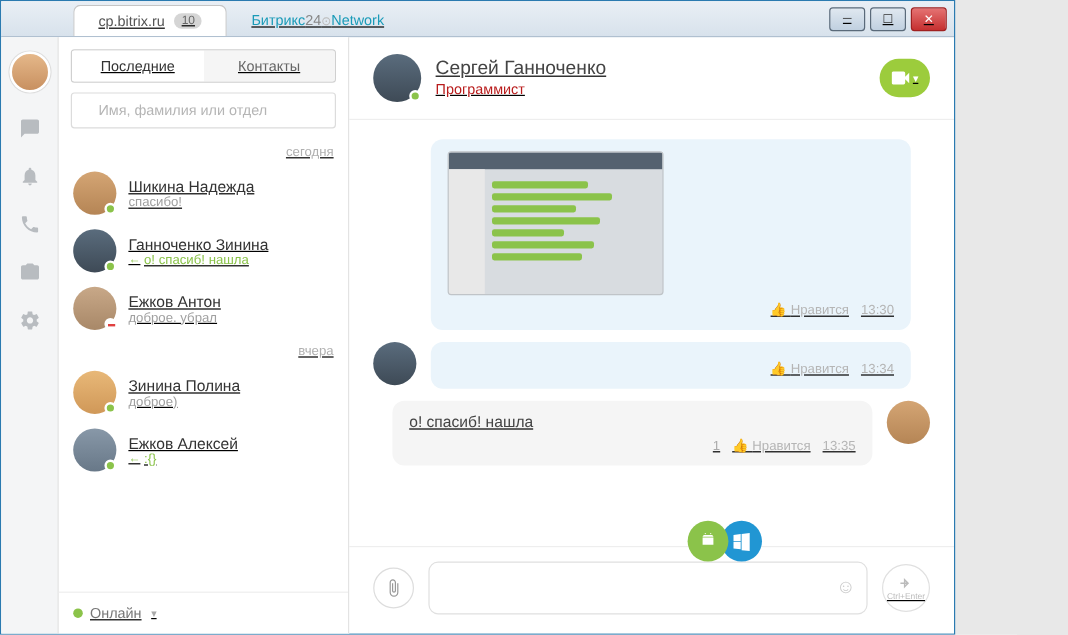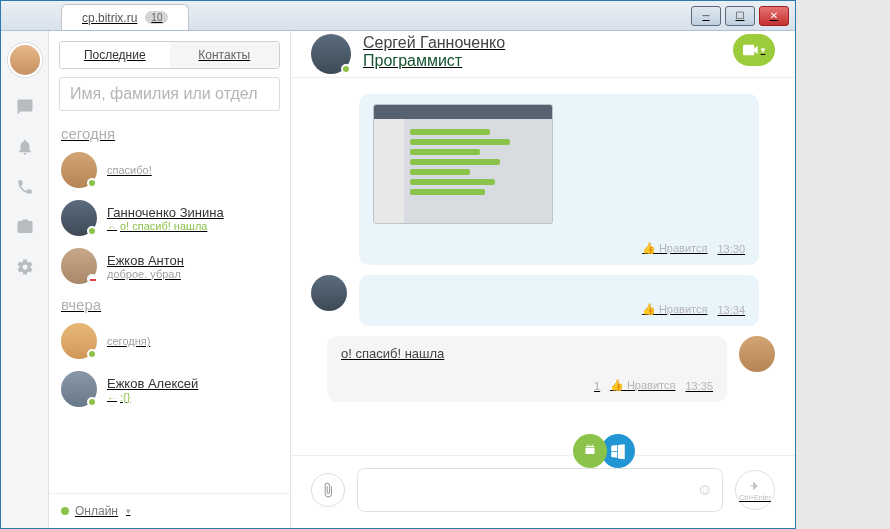--- a/index.html
+++ b/index.html
@@ -22,60 +22,60 @@
 .rail { width: 48px; background: #f4f5f6; border-right: 1px solid #e0e0e0; display: flex; flex-direction: column; align-items: center; padding-top: 12px; gap: 20px; }
 .rail .avatar { width: 34px; height: 34px; border-radius: 50%; background: linear-gradient(#e5b88a,#c89060); border: 2px solid #fff; box-shadow: 0 0 0 1px #ddd; }
 .rail-icon { width: 20px; height: 20px; color: #b8bcc0; cursor: pointer; display: flex; align-items: center; justify-content: center; }
 .rail-icon svg { width: 18px; height: 18px; fill: currentColor; }
 
 .sidebar { width: 242px; background: #fff; border-right: 1px solid #e3e3e3; display: flex; flex-direction: column; }
 .sidebar-tabs { display: flex; margin: 10px 10px 8px; border: 1px solid #d0d0d0; border-radius: 3px; overflow: hidden; }
 .sidebar-tab { flex: 1; text-align: center; padding: 6px 0; font-size: 12px; color: #666; cursor: pointer; background: #f5f5f5; }
 .sidebar-tab.active { background: #fff; color: #333; }
 .search { margin: 0 10px 8px; }
-.search input { width: 100%; padding: 7px 10px; border: 1px solid #dcdcdc; border-radius: 3px; font-size: 16px; color: #555; outline: none; }
+.search input { width: 100%; padding: 7px 22px; border: 1px solid #dcdcdc; border-radius: 3px; font-size: 12px; color: #555; outline: none; }
 .search input::placeholder { color: #b5b5b5; }
-.group-label { font-size: 15px; color: #b0b0b0; padding: 6px 12px 4px; }
+.group-label { font-size: 11px; color: #b0b0b0; padding: 6px 12px 4px; text-align: right; }
 .contact { display: flex; align-items: center; gap: 10px; padding: 6px 12px; cursor: pointer; }
 .contact .av { width: 36px; height: 36px; border-radius: 50%; flex-shrink: 0; position: relative; background-size: cover; }
 .contact .av .dot { position: absolute; bottom: 0; right: 0; width: 10px; height: 10px; border-radius: 50%; border: 2px solid #fff; }
 .dot.online { background: #8bc34a; }
 .dot.dnd { background: #fff; border: 2px solid #e04040; }
 .dot.dnd::after { content:''; position:absolute; left:1px; top:3px; width:6px; height:2px; background:#e04040; }
 .contact .ct { flex: 1; min-width: 0; }
 .contact .name { font-size: 13px; color: #333; }
 .contact .sub { font-size: 11px; color: #a0a0a0; display: flex; align-items: center; gap: 3px; }
 .contact .sub.reply { color: #8bc34a; }
 .contact .sub .arrow { color: #8bc34a; font-size: 10px; }
 .sidebar-scroll { flex: 1; overflow-y: auto; }
 .status-bar { padding: 10px 12px; border-top: 1px solid #eee; font-size: 12px; color: #777; display: flex; align-items: center; gap: 6px; }
 .status-dot { width: 8px; height: 8px; border-radius: 50%; background: #8bc34a; }
 
 .chat { flex: 1; display: flex; flex-direction: column; min-width: 0; }
-.chat-header { display: flex; align-items: flex-start; padding: 3px 20px; gap: 12px; border-bottom: 1px solid #eee; }
+.chat-header { display: flex; align-items: center; padding: 14px 20px; gap: 12px; border-bottom: 1px solid #eee; }
 .chat-header .av { width: 40px; height: 40px; border-radius: 50%; position: relative; }
 .chat-header .info .name { font-size: 16px; color: #444; }
-.chat-header .info .role { font-size: 16px; color: #14532d; }
+.chat-header .info .role { font-size: 12px; color: #b91c1c; }
 .call-btn { margin-left: auto; width: 42px; height: 32px; background: #9ccc3c; border-radius: 16px; display: flex; align-items: center; justify-content: center; cursor: pointer; position: relative; }
 .call-btn svg { width: 16px; height: 12px; fill: #fff; }
 .call-btn .chev { color: #fff; font-size: 9px; margin-left: 2px; }
 
 .messages { flex: 1; overflow-y: auto; padding: 16px 20px 8px; }
 .msg-row { display: flex; gap: 12px; margin-bottom: 10px; align-items: flex-start; }
 .msg-row.right { flex-direction: row-reverse; }
 .msg-av { width: 36px; height: 36px; border-radius: 50%; flex-shrink: 0; }
 .msg-spacer { width: 36px; flex-shrink: 0; }
 .bubble { max-width: 440px; min-width: 400px; border-radius: 10px; padding: 10px 14px; font-size: 13px; color: #444; position: relative; }
 .bubble.in { background: #eaf4fb; }
 .bubble.out { background: #f5f5f5; }
 .bubble .img-att { width: 180px; height: 120px; background: #d8dce0; border: 1px solid #c0c4c8; border-radius: 3px; overflow: hidden; position: relative; margin-bottom: 6px; }
 .img-att .ih { height: 14px; background: #556270; }
 .img-att .isb { position:absolute; left:0; top:14px; bottom:0; width:30px; background:#e8e8e8; }
 .img-att .irow { position:absolute; left:36px; height:6px; background:#8bc34a; border-radius:2px; }
-.meta { display: flex; justify-content: flex-end; align-items: center; gap: 10px; font-size: 11px; color: #b5b5b5; margin-top: 18px; }
+.meta { display: flex; justify-content: flex-end; align-items: center; gap: 10px; font-size: 11px; color: #b5b5b5; margin-top: 6px; }
 .meta .like { cursor: pointer; }
 .meta .cnt { color: #aaa; }
 .read-line { text-align: center; font-size: 11px; color: #b0b0b0; margin: 10px 0; }
 .read-line::before { content: "✓ "; }
 
 .compose { border-top: 1px solid #eee; padding: 12px 20px 16px; display: flex; align-items: center; gap: 12px; position: relative; }
 .attach { width: 34px; height: 34px; border: 1px solid #ddd; border-radius: 50%; display: flex; align-items: center; justify-content: center; cursor: pointer; color: #999; }
 .compose-input { flex: 1; height: 44px; border: 1px solid #e0e0e0; border-radius: 8px; padding: 10px 40px 10px 12px; font-size: 13px; outline: none; position: relative; }
 .emoji-btn { position: absolute; right: 82px; color: #ccc; cursor: pointer; font-size: 16px; }
 .send-btn { width: 40px; height: 40px; border: 1px solid #e0e0e0; border-radius: 50%; display: flex; flex-direction: column; align-items: center; justify-content: center; cursor: pointer; color: #bbb; gap: 1px; }
@@ -98,20 +98,23 @@
 </head>
 <body>
 
 <div class="window">
   <div class="titlebar">
     <div class="titlebar-tabs">
       <div class="tab active">
         <span>cp.bitrix.ru</span>
         <span class="badge">10</span>
       </div>
+      <div class="tab network">
+        <span><span>Битрикс</span><span style="color:#888">24</span><span style="color:#bbb;font-size:10px">⊙</span><span>Network</span></span>
+      </div>
     </div>
     <div class="win-controls">
       <div class="win-btn">─</div>
       <div class="win-btn">☐</div>
       <div class="win-btn close">✕</div>
     </div>
   </div>
 
   <div class="main">
     <div class="rail">
@@ -152,20 +155,21 @@
         <input type="text" placeholder="Имя, фамилия или отдел" style="">
       </div>
       <div class="sidebar-scroll">
         <div class="group-label">сегодня</div>
 
         <div class="contact">
           <div class="av av1">
               <span class="dot online"></span>
             </div>
           <div class="ct">
+              <div class="name">Шикина Надежда</div>
               <div class="sub">спасибо!</div>
             </div>
         </div>
         <div class="contact">
           <div class="av av2">
               <span class="dot online"></span>
             </div>
           <div class="ct">
               <div class="name">Ганноченко Зинина</div>
               <div class="sub reply">
@@ -184,21 +188,22 @@
             </div>
         </div>
 
         <div class="group-label">вчера</div>
 
         <div class="contact">
           <div class="av av4">
               <span class="dot online"></span>
             </div>
           <div class="ct">
-              <div class="sub">сегодня)</div>
+              <div class="name">Зинина Полина</div>
+              <div class="sub">доброе)</div>
             </div>
         </div>
         <div class="contact">
           <div class="av av5">
               <span class="dot online"></span>
             </div>
           <div class="ct">
               <div class="name">Ежков Алексей</div>
               <div class="sub reply">
                 <span class="arrow">←</span>

